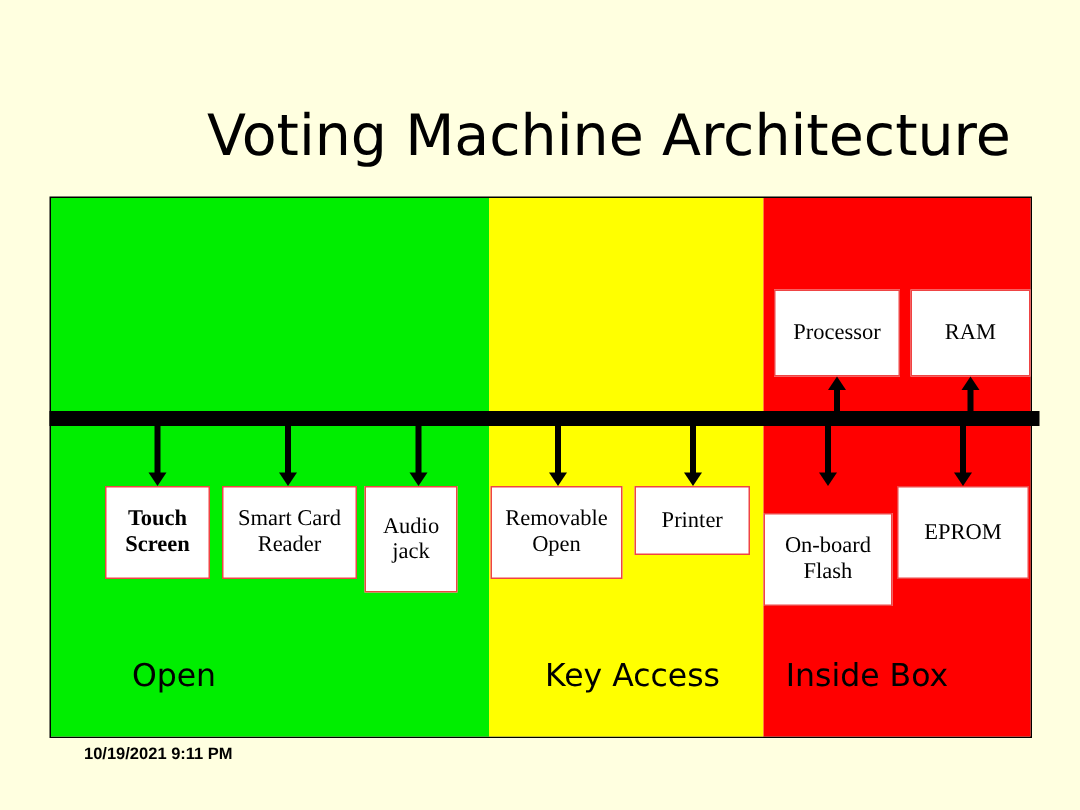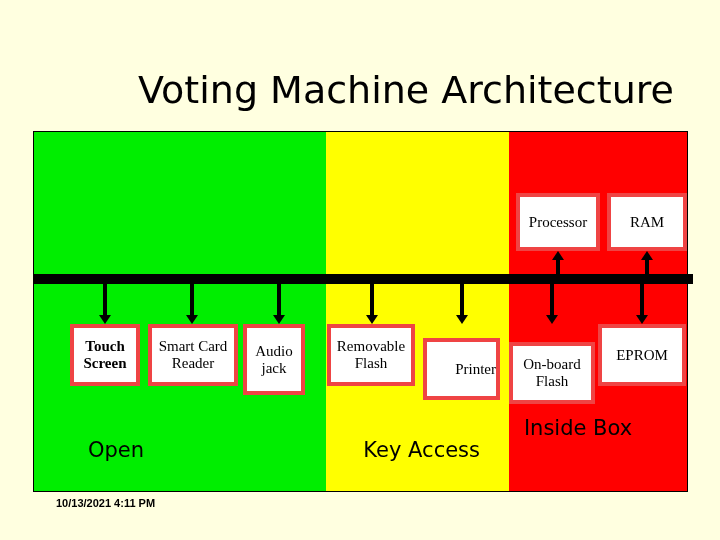--- a/index.html
+++ b/index.html
@@ -70,21 +70,21 @@
     left: 33px;
     top: 274px;
     width: 660px;
     height: 10px;
     background: #000000;
   }
   
   .box {
     position: absolute;
     background: #ffffff;
-    border: 4px solid #ef4444;
+    border: 1px solid #ef4444;
     box-sizing: border-box;
     font-family: "Liberation Serif", serif;
     font-size: 15px;
     color: #000000;
     display: flex;
     align-items: center;
     justify-content: center;
     text-align: center;
     line-height: 1.12;
   }
@@ -197,31 +197,31 @@
   <div class="box" style="left:70px; top:324px; width:70px; height:62px;font-weight:bold;">
     <span>Touch Screen</span>
   </div>
   <div class="box" style="left:148px; top:324px; width:90px; height:62px;">
     <span>Smart Card Reader</span>
   </div>
   <div class="box" style="left:243px; top:324px; width:62px; height:71px;">
     <span>Audio jack</span>
   </div>
   <div class="box" style="left:327px; top:324px; width:88px; height:62px;">
-    <span>Removable Flash</span>
-  </div>
-  <div class="box" style="left:423px; top:338px; width:77px; height:62px;justify-content:flex-end;">
+    <span>Removable Open</span>
+  </div>
+  <div class="box" style="left:423px; top:324px; width:77px; height:46px;">
     <span>Printer</span>
   </div>
   <div class="box" style="left:509px; top:324px; width:86px; height:62px;margin-top:18px;">
     <span>On-board Flash</span>
   </div>
   <div class="box" style="left:598px; top:324px; width:88px; height:62px;">
     <span>EPROM</span>
   </div>
 
   <div class="zone-caption" style="left:36px; top:438px; width:160px;">Open</div>
   <div class="zone-caption" style="left:320px; top:438px; width:160px;text-align:right;">Key Access</div>
-  <div class="zone-caption" style="left:498px; top:416px; width:160px;">Inside Box</div>
-
-  <div id="date-stamp">10/13/2021 4:11 PM</div>
+  <div class="zone-caption" style="left:498px; top:438px; width:160px;">Inside Box</div>
+
+  <div id="date-stamp">10/19/2021 9:11 PM</div>
 
 </div>
 
 </body></html>

